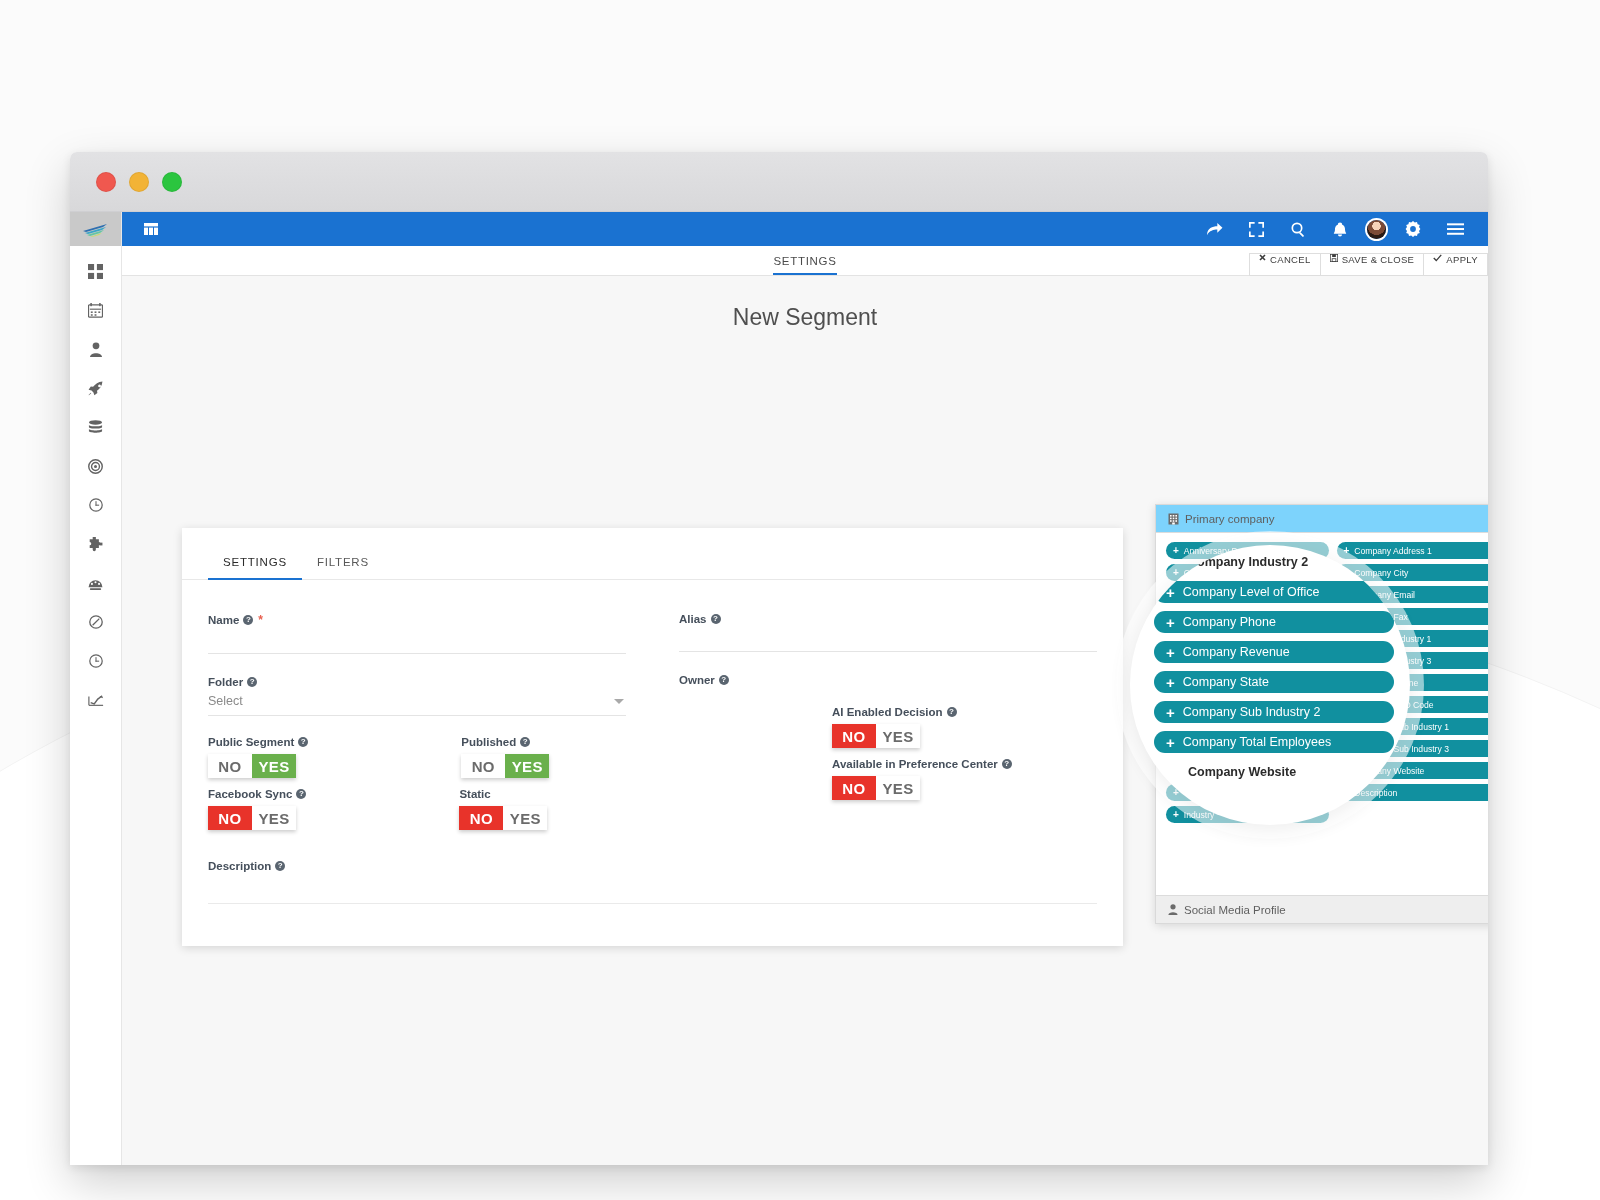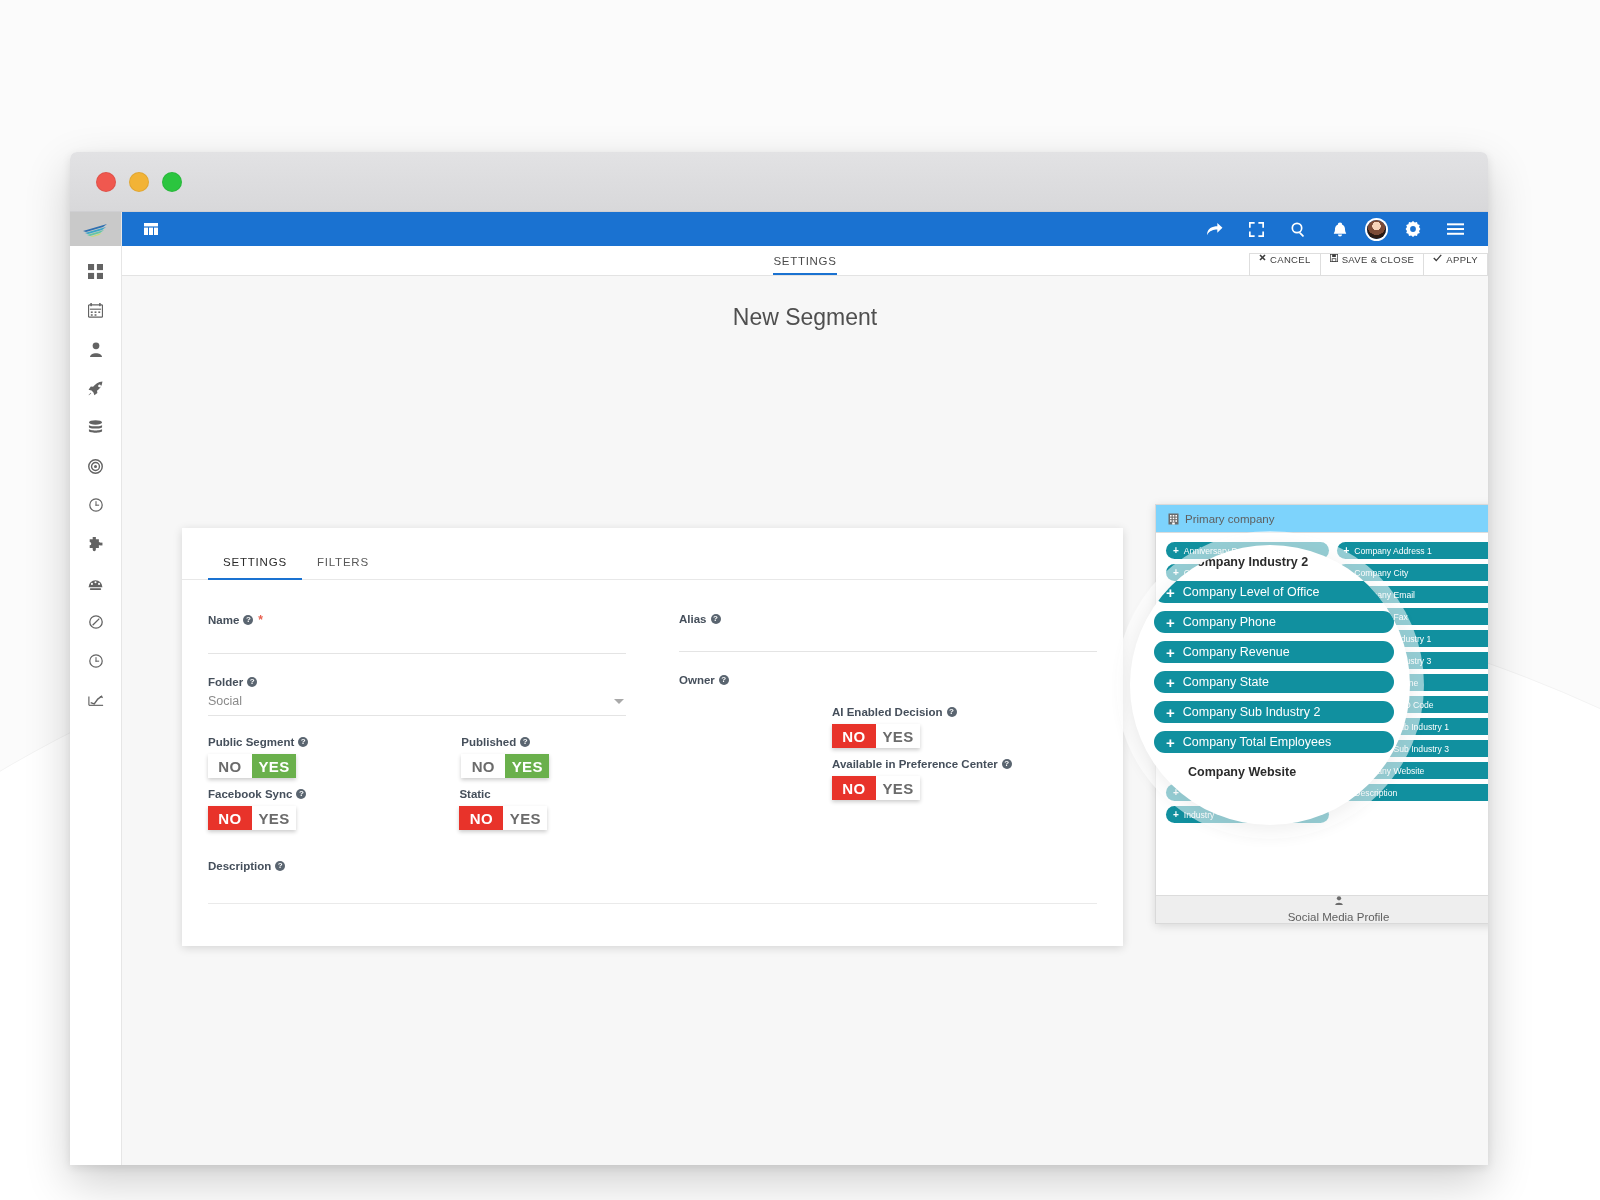--- a/index.html
+++ b/index.html
@@ -170,21 +170,21 @@
     flex:0 0 calc(50% - 4px);
     height:17px; border-radius:9px; background:#11909f;
     color:#ffffff; font-size:8.6px; display:flex; align-items:center; gap:5px;
     padding-left:7px; cursor:pointer; overflow:hidden; white-space:nowrap;
   }
   .chip .plus { font-size:10px; font-weight:bold; line-height:1; }
   .pal-foot {
     position:absolute; left:0; right:0; bottom:0; height:28px;
     background:#eeeeee; border-top:1px solid #dcdcdc;
     display:flex; align-items:center; gap:6px; padding-left:12px;
-    font-size:11.5px; color:#5f5f5f;flex-direction:column;
+    font-size:11.5px; color:#5f5f5f;
   }
   .pal-foot svg { fill:#6b6b6b; display:block; }
 
   
   .lens {
     position:absolute; left:1130px; top:545px;
     width:280px; height:280px; border-radius:50%;
     background:#ffffff;
     box-shadow:0 0 0 14px rgba(255,255,255,0.55), 0 4px 20px rgba(0,0,0,0.16);
     overflow:hidden;
@@ -432,21 +432,21 @@
               </div>
               <input class="finput" value="" style="">
 
               <div class="fgap"></div>
 
               <div class="flabel">
                 <span>Folder</span>
                 <span class="qmark">?</span>
               </div>
               <div class="fselect">
-                <div class="fselect-val">Social</div>
+                <div class="fselect-val">Select</div>
                 <span class="caret"></span>
               </div>
 
               <div style="height:20px"></div>
 
               <div class="toggle-row">
                 <div class="tg-block">
                   <div class="flabel">
                     <span>Public Segment</span>
                     <span class="qmark">?</span>

